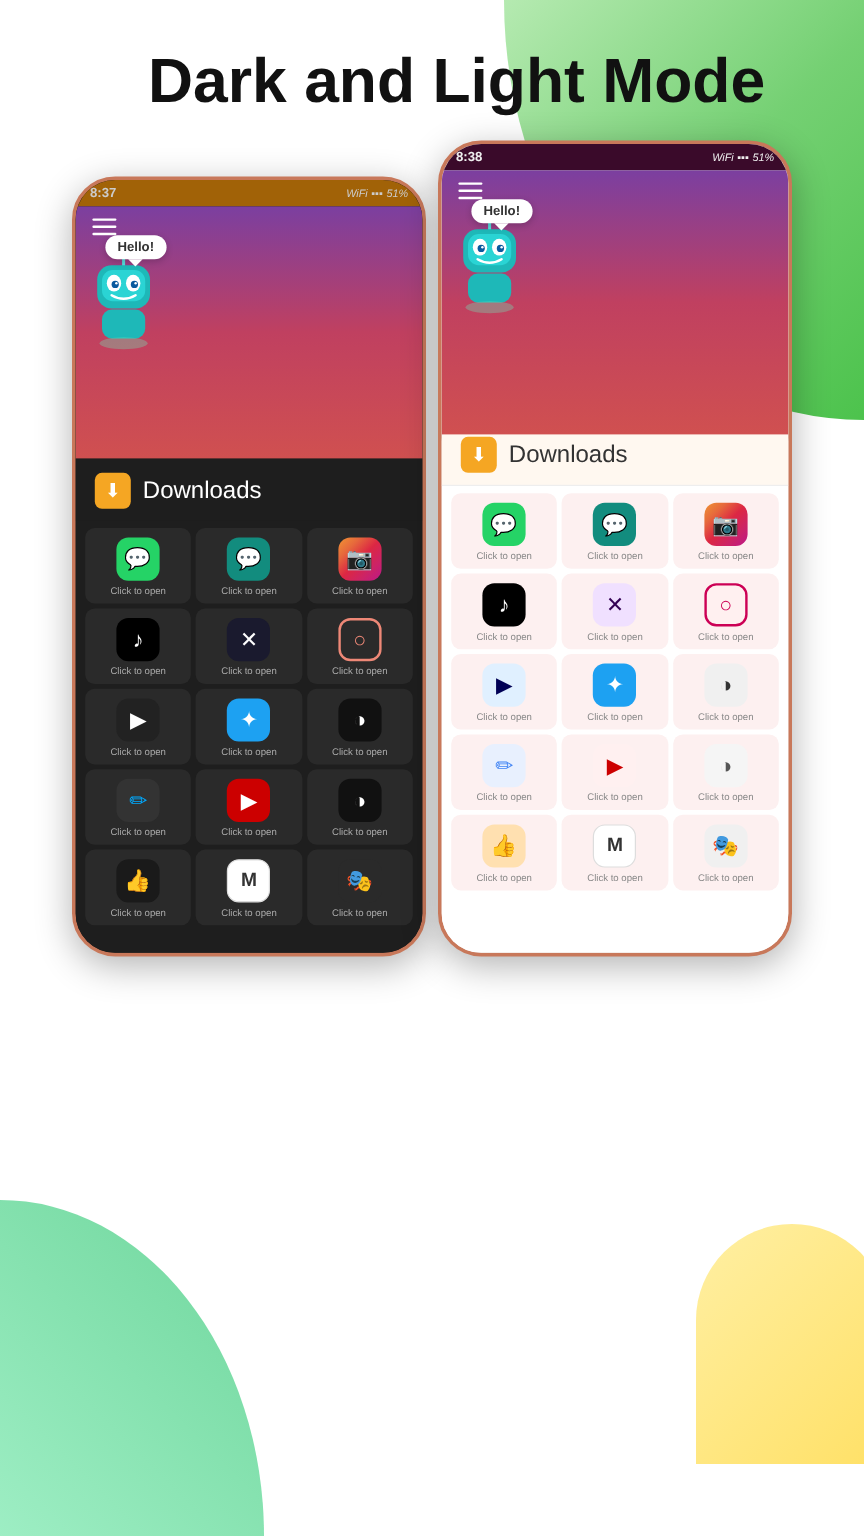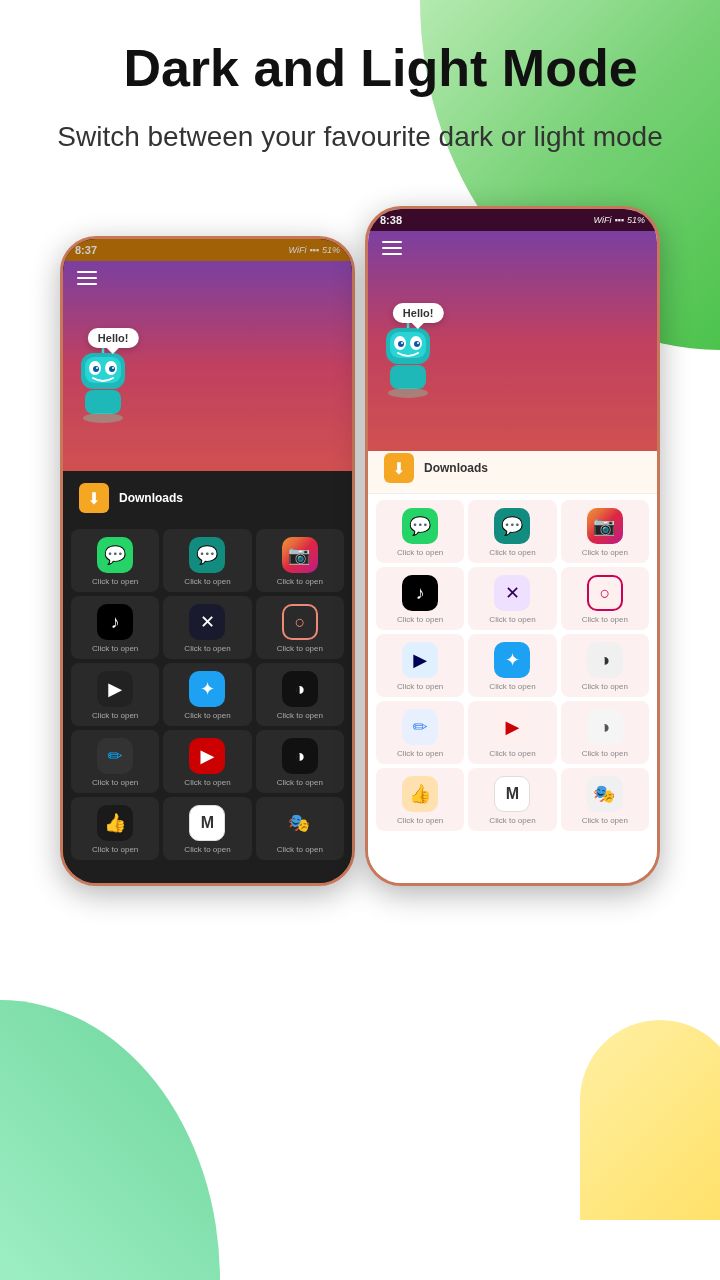--- a/index.html
+++ b/index.html
@@ -145,21 +145,21 @@
     .menu-line {
       width: 20px;
       height: 2px;
       background: white;
       border-radius: 2px;
     }
 
     .robot-area {
       display: flex;
       justify-content: center;
-      align-items: center;
+      align-items: flex-start;
       flex: 1;
       position: relative;
     }
 
     
     .robot-bubble {
       position: absolute;
       top: -10px;
       left: 50%;
       transform: translateX(-30%);
@@ -213,22 +213,22 @@
       background: #f5a623;
       border-radius: 6px;
       display: flex;
       align-items: center;
       justify-content: center;
       color: white;
       font-size: 16px;
     }
 
     .downloads-title {
-      font-size: 12px;
-      font-weight: bold;
+      font-size: 20px;
+      font-weight: normal;
     }
     .phone-dark .downloads-title { color: #ffffff; }
     .phone-light .downloads-title { color: #333; }
 
     
     .app-grid {
       display: grid;
       grid-template-columns: repeat(3, 1fr);
       gap: 4px;
       padding: 6px 8px;
@@ -302,21 +302,20 @@
 <body>
 
 <div class="bg-shape-top-right"></div>
 <div class="bg-shape-bottom-left"></div>
 <div class="bg-shape-bottom-right"></div>
 
 <div class="content">
 
   <h1 class="headline">Dark and Light Mode</h1>
 
-  <p class="subtext">Switch between your favourite dark or light mode</p>
 
   <div class="phones-container">
 
     <div class="phone phone-dark">
       <div class="phone-inner">
 
         <div class="status-bar status-bar-dark">
           <span class="status-time">8:37</span>
           <div class="status-icons">
             <span>WiFi</span>

